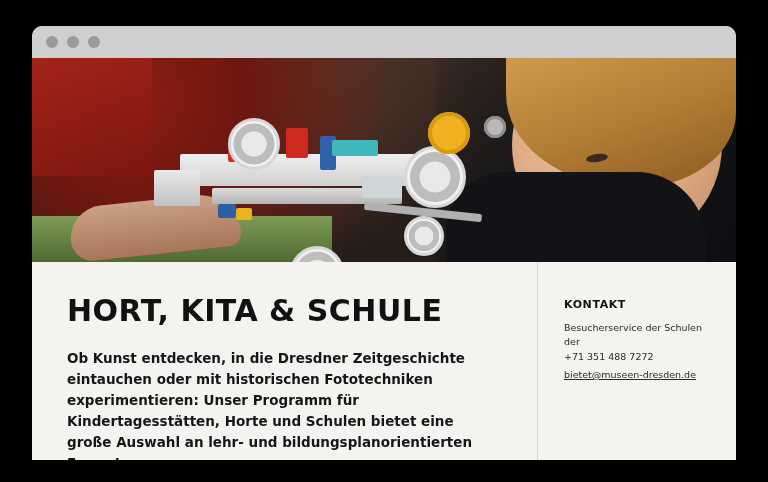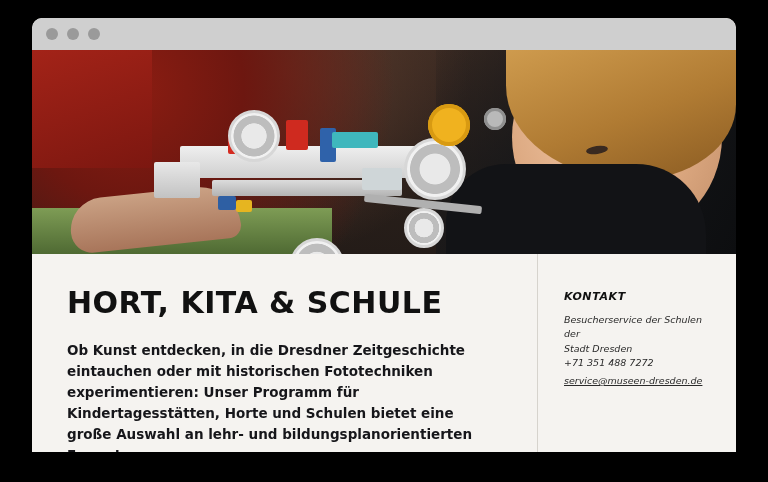--- a/index.html
+++ b/index.html
@@ -16,21 +16,21 @@
     position: relative;
     width: 768px;
     height: 482px;
     background: #000000;
   }
 
   
   .window {
     position: absolute;
     left: 32px;
-    top: 18px;
+    top: 26px;
     width: 704px;
     height: 434px;
     background: #f5f3f0;
     border-radius: 10px 10px 0 0;
     overflow: hidden;
     box-shadow: 0 2px 10px rgba(0,0,0,0.5);
   }
 
   
   .titlebar {
@@ -156,21 +156,20 @@
   .divider {
     width: 1px;
     background: #d6d3cd;
     margin-top: 0;
     align-self: stretch;
   }
   .content-side {
     flex: 1;
     padding: 36px 24px 12px 26px;
     box-sizing: border-box;
-    font-style: italic;
   }
 
   h1.page-title {
     margin: 0 0 22px 0;
     font-size: 30px;
     line-height: 1;
     letter-spacing: 0.5px;
     font-weight: 800;
     color: #111111;
     font-family: "DejaVu Sans", sans-serif;
@@ -257,20 +256,19 @@
       <div class="content-main">
         <h1 class="page-title">HORT, KITA &amp; SCHULE</h1>
         <p class="lede">Ob Kunst entdecken, in die Dresdner Zeitgeschichte eintauchen oder mit historischen Fototechniken experimentieren: Unser Programm für Kindertagesstätten, Horte und Schulen bietet eine große Auswahl an lehr- und bildungsplanorientierten Formaten.</p>
       </div>
 
       <div class="divider"></div>
 
       <div class="content-side">
         <div class="kontakt-head">KONTAKT</div>
         <div class="kontakt-line">Besucherservice der Schulen der</div>
-        <div class="kontakt-line">Stadt Dresden</div>
         <div class="kontakt-line">+71 351 488 7272</div>
-        <a class="kontakt-mail" href="#">service@museen-dresden.de</a>
+        <a class="kontakt-mail" href="#">bietet@museen-dresden.de</a>
       </div>
     </div>
 
   </div>
 </div>
 
 </body></html>

